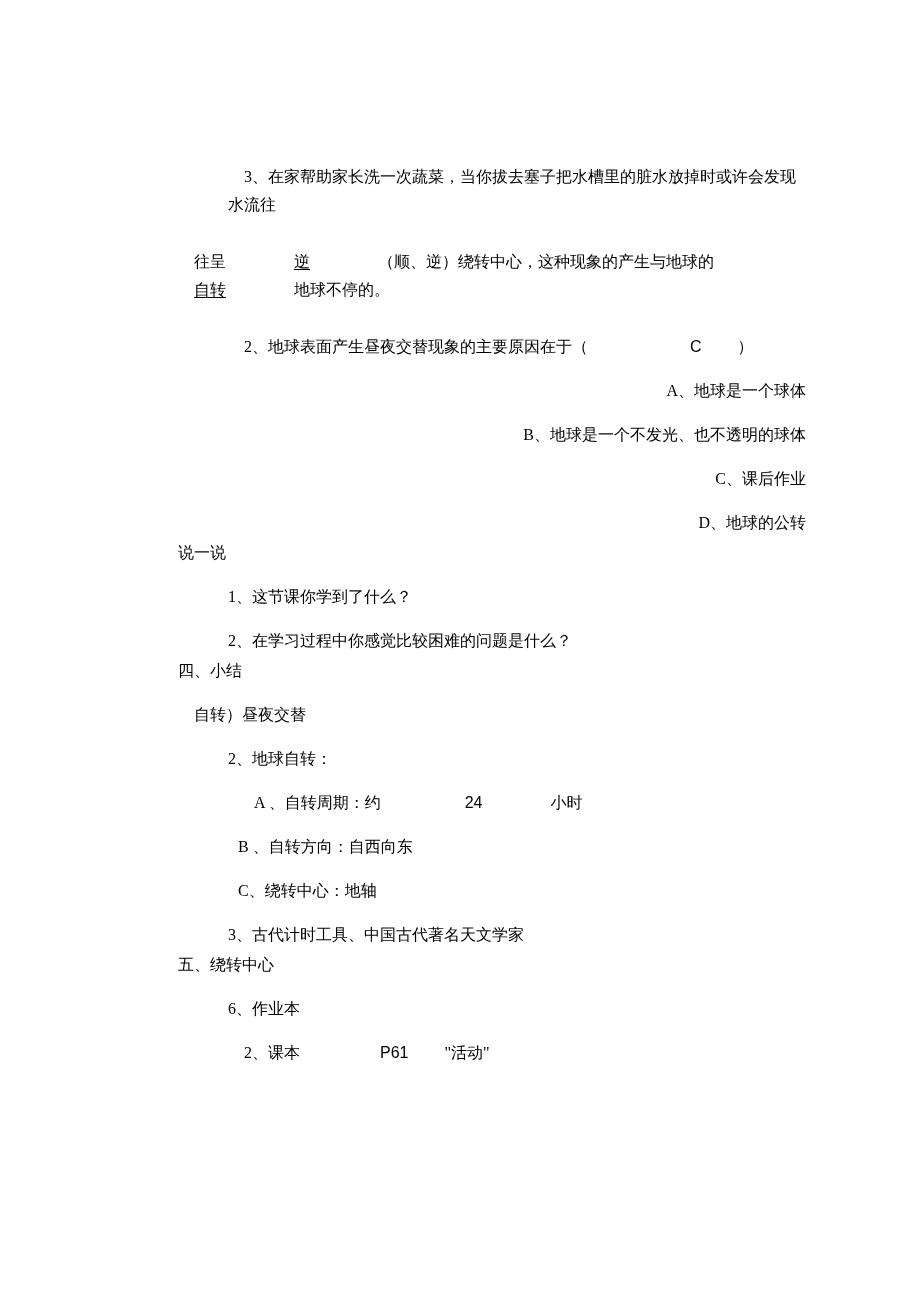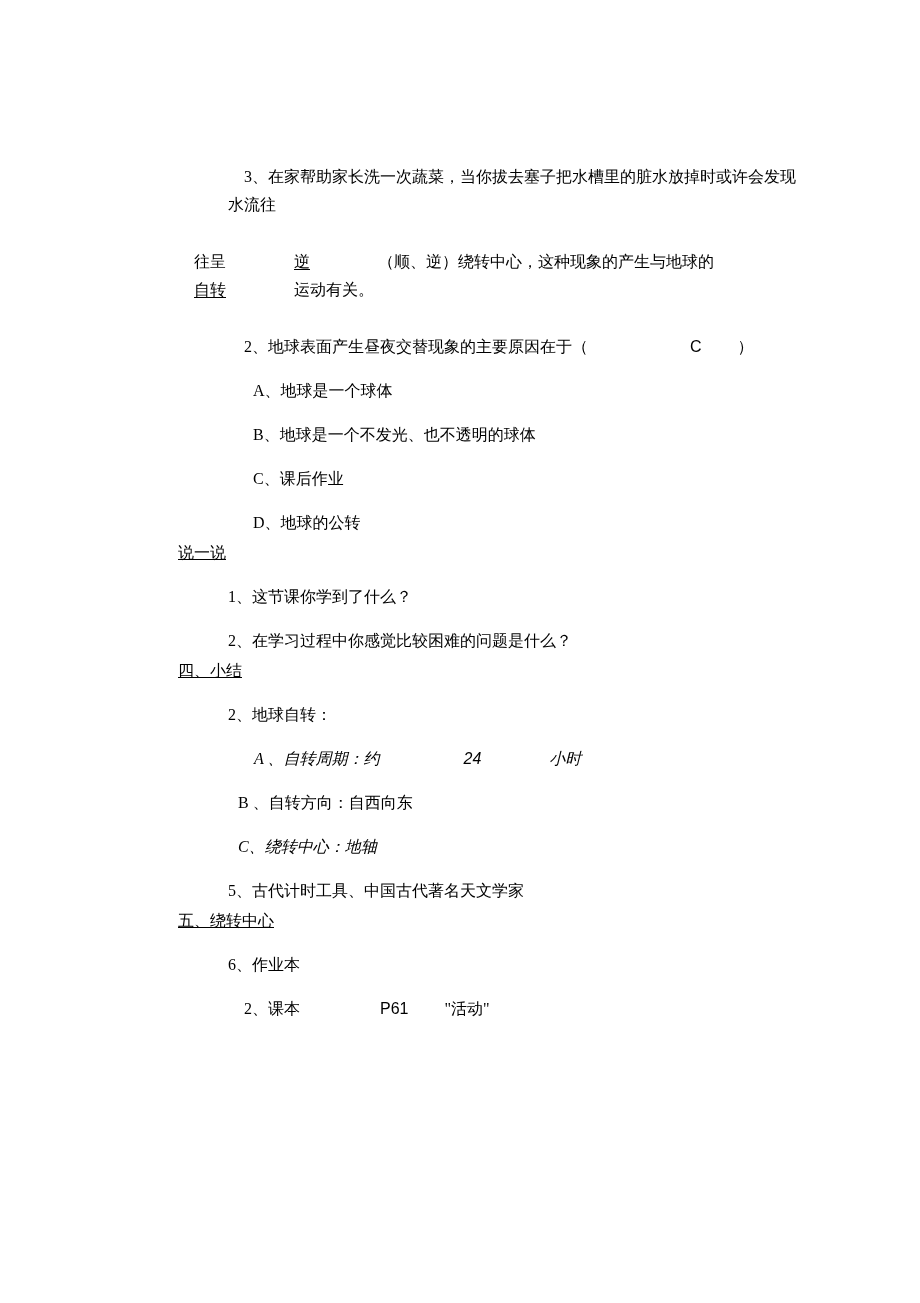--- a/index.html
+++ b/index.html
@@ -14,24 +14,24 @@
       font-size: 16px;
       color: #000000;
       line-height: 1.75;
       padding: 115px 130px 50px 130px;
     }
     .indent-1 {
       padding-left: 50px;
     }
     .indent-2 {
       padding-left: 75px;
+      text-align: right;
     }
     .section-heading {
       margin-top: 2px;
-      text-decoration: underline;
     }
     .line {
       margin-bottom: 2px;
     }
     .underline {
       text-decoration: underline;
       text-underline-offset: 2px;
     }
     .gap-small {
       display: inline-block;
@@ -49,53 +49,54 @@
 </div>
 <div class="line">
   <span>往呈</span>
   <span> </span>
   <span class="underline">逆</span>
   <span> </span>
   <span>（顺、逆）绕转中心，这种现象的产生与地球的</span>
   <span class="gap-small"></span>
   <span class="underline">自转</span>
   <span> </span>
-  <span>运动有关。</span>
+  <span>地球不停的。</span>
 </div>
 
 <div class="line indent-1">
   <span>2、地球表面产生昼夜交替现象的主要原因在于（</span>
   <span class="gap-small"></span>
   <span class="latin">C</span>
   <span>）</span>
 </div>
 <div class="line indent-2">A、地球是一个球体</div>
 <div class="line indent-2">B、地球是一个不发光、也不透明的球体</div>
 <div class="line indent-2">C、课后作业</div>
 <div class="line indent-2">D、地球的公转</div>
 
 <div class="line section-heading">说一说</div>
 <div class="line indent-1">1、这节课你学到了什么？</div>
 <div class="line indent-1">2、在学习过程中你感觉比较困难的问题是什么？</div>
 
 <div class="line section-heading">四、小结</div>
 <div class="line" style="padding: 0px; text-indent: 0px;">
+    <div>自转）昼夜交替</div>
   </div>
 
 <div class="line indent-1">2、地球自转：</div>
-<div class="line" style="padding-left:60px;font-style:italic;">
+<div class="line" style="padding-left:60px;">
   <span>A 、自转周期：约</span>
   <span>&nbsp;&nbsp;&nbsp;</span>
   <span class="latin">24</span>
   <span> </span>
   <span>小时</span>
 </div>
 <div class="line" style="padding-left:60px;font-family:Liberation Serif, serif;">B 、自转方向：自西向东</div>
-<div class="line" style="padding-left:60px;font-style:italic;">C、绕转中心：地轴</div>
-<div class="line indent-1">5、古代计时工具、中国古代著名天文学家</div>
+<div class="line" style="padding-left:60px;">C、绕转中心：地轴</div>
+<div class="line indent-1">3、古代计时工具、中国古代著名天文学家</div>
 
 <div class="line section-heading">五、绕转中心</div>
 <div class="line indent-1">6、作业本</div>
 <div class="line indent-1">
   <span>2、课本</span>
   <span>&nbsp;&nbsp;</span>
   <span class="latin">P61</span>
   <span>"活动"</span>
 </div>
 

